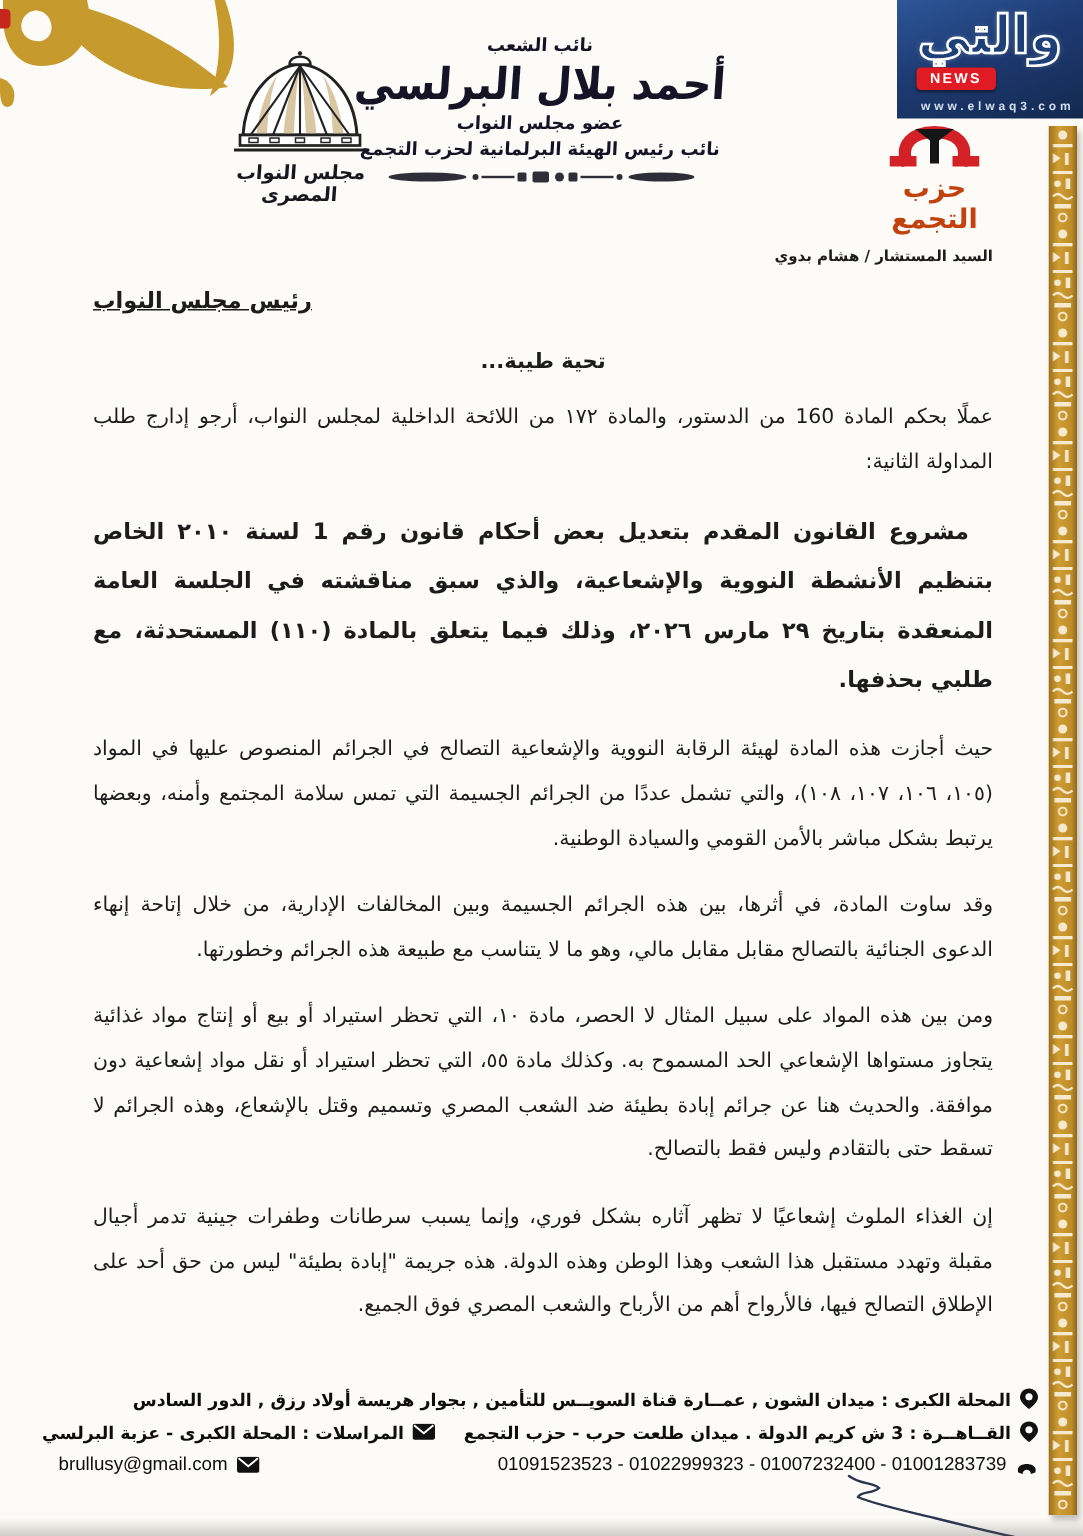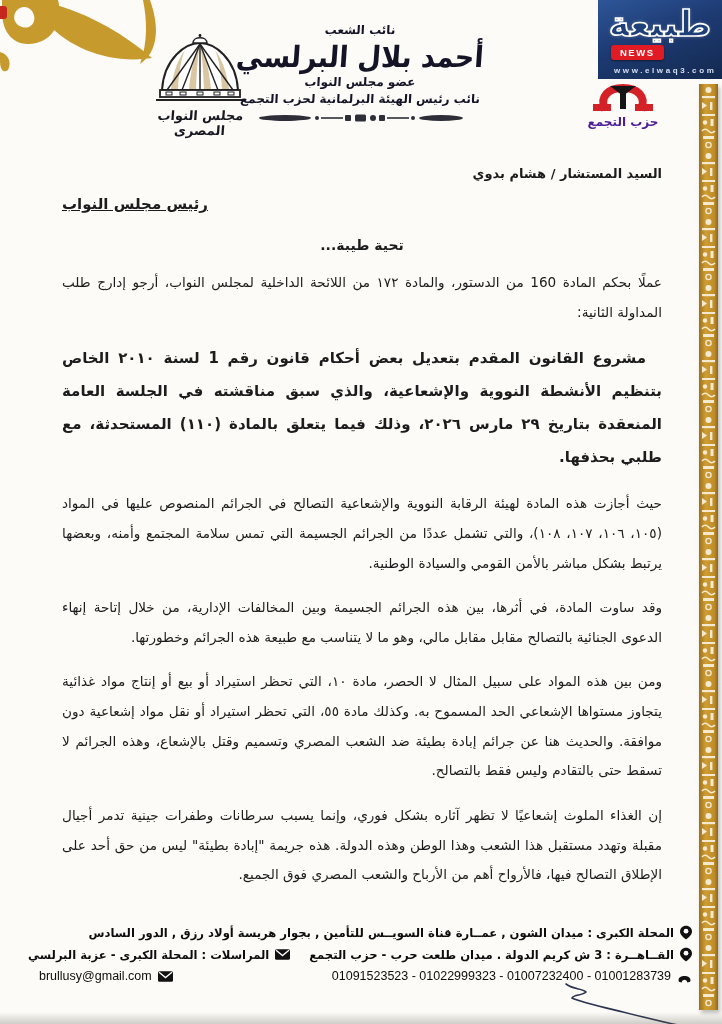--- a/index.html
+++ b/index.html
@@ -24,29 +24,29 @@
               color:#1e4079;-webkit-text-stroke:1.7px #ffffff;text-shadow:0 0 4px rgba(255,255,255,.35);}
   .news-badge{position:absolute;left:13px;top:45px;background:#e01b24;color:#fff;
               font-family:"Liberation Sans",sans-serif;font-weight:700;font-size:9.5px;
               padding:2px 9px;border-radius:3px;letter-spacing:1.5px;box-shadow:0 1px 2px rgba(0,0,0,.45);}
   .news-url{position:absolute;bottom:4px;left:0;width:100%;text-align:left;
             font-family:"Liberation Sans",sans-serif;font-weight:700;font-size:8px;
             letter-spacing:2.6px;color:#e8f1ff;opacity:.9;padding-left:16px;}
   
   .party{position:absolute;left:586px;top:84px;width:74px;text-align:center;}
   .party svg{display:block;margin:0 auto;}
-  .party-caption{margin-top:1px;font-size:12px;font-weight:800;color:#4c1d95;}
+  .party-caption{margin-top:1px;font-size:18px;font-weight:800;color:#c2410c;}
   
   .hiero-strip{position:absolute;left:699px;top:84px;width:19px;height:926px;
                box-shadow:2px 3px 4px rgba(0,0,0,.25);}
   .hiero-strip svg{display:block;}
   
   .letter{position:absolute;left:62px;top:166px;width:600px;direction:rtl;}
   .letter p{margin:0;}
-  .recipient{font-size:13px;font-weight:700;text-align:right;}
+  .recipient{font-size:10px;font-weight:700;text-align:right;}
   .recipient-left{font-size:15px;font-weight:700;text-align:left;margin-top:14px !important;text-decoration:underline;}
   .greeting{font-size:14px;font-weight:700;text-align:center;margin-top:24px !important;}
   .para{font-size:13.6px;line-height:2.18;text-align:justify;text-align-last:right;margin-top:15px !important;}
   .para.bold{font-weight:700;font-size:15px;line-height:2.2;text-indent:16px;}
   .subject-label{font-size:15px;font-weight:700;text-align:center;text-decoration:underline;
                  text-underline-offset:4px;margin-top:16px !important;}
   
   .footer{position:absolute;left:28px;top:925px;width:664px;direction:rtl;font-weight:700;
           font-size:11.6px;color:#0d0d0d;}
   .f-row{display:flex;align-items:center;margin-bottom:7px;}
@@ -118,21 +118,21 @@
         <circle cx="116" cy="6" r="3"></circle>
         <rect x="122" y="3" width="6" height="6" rx="1"></rect>
         <rect x="130" y="5.2" width="22" height="1.6"></rect>
         <circle cx="156" cy="6" r="2"></circle>
         <ellipse cx="184" cy="6" rx="22" ry="3"></ellipse>
       </g>
     </svg>
   </div>
 
   <div class="news-logo">
-    <div class="news-title">طبيعة</div>
+    <div class="news-title">والتي</div>
     <div class="news-badge">NEWS</div>
     <div class="news-url">www.elwaq3.com</div>
   </div>
 
   <div class="party">
     <svg width="60" height="30" viewBox="0 0 60 30">
       <path d="M12,26 C6,12 16,4 30,4 C44,4 54,12 48,26" stroke="#d42127" stroke-width="8" fill="none"></path>
       <rect x="0" y="20" width="18" height="7" fill="#d42127"></rect>
       <rect x="42" y="20" width="18" height="7" fill="#d42127"></rect>
       <rect x="27" y="7" width="6" height="18" fill="#151515"></rect>

